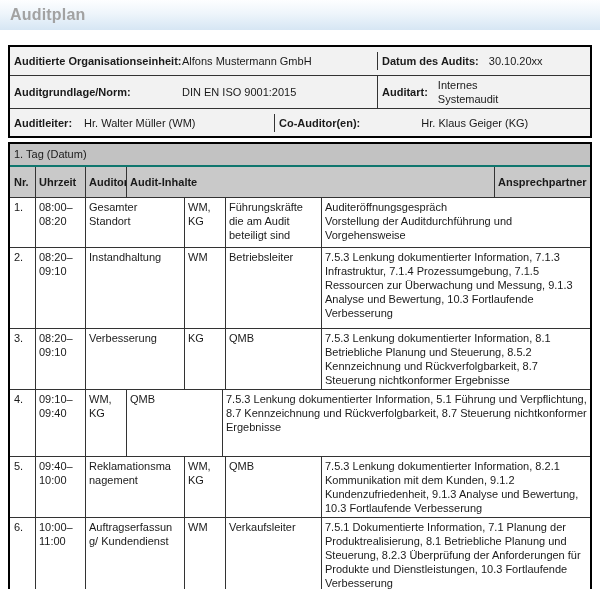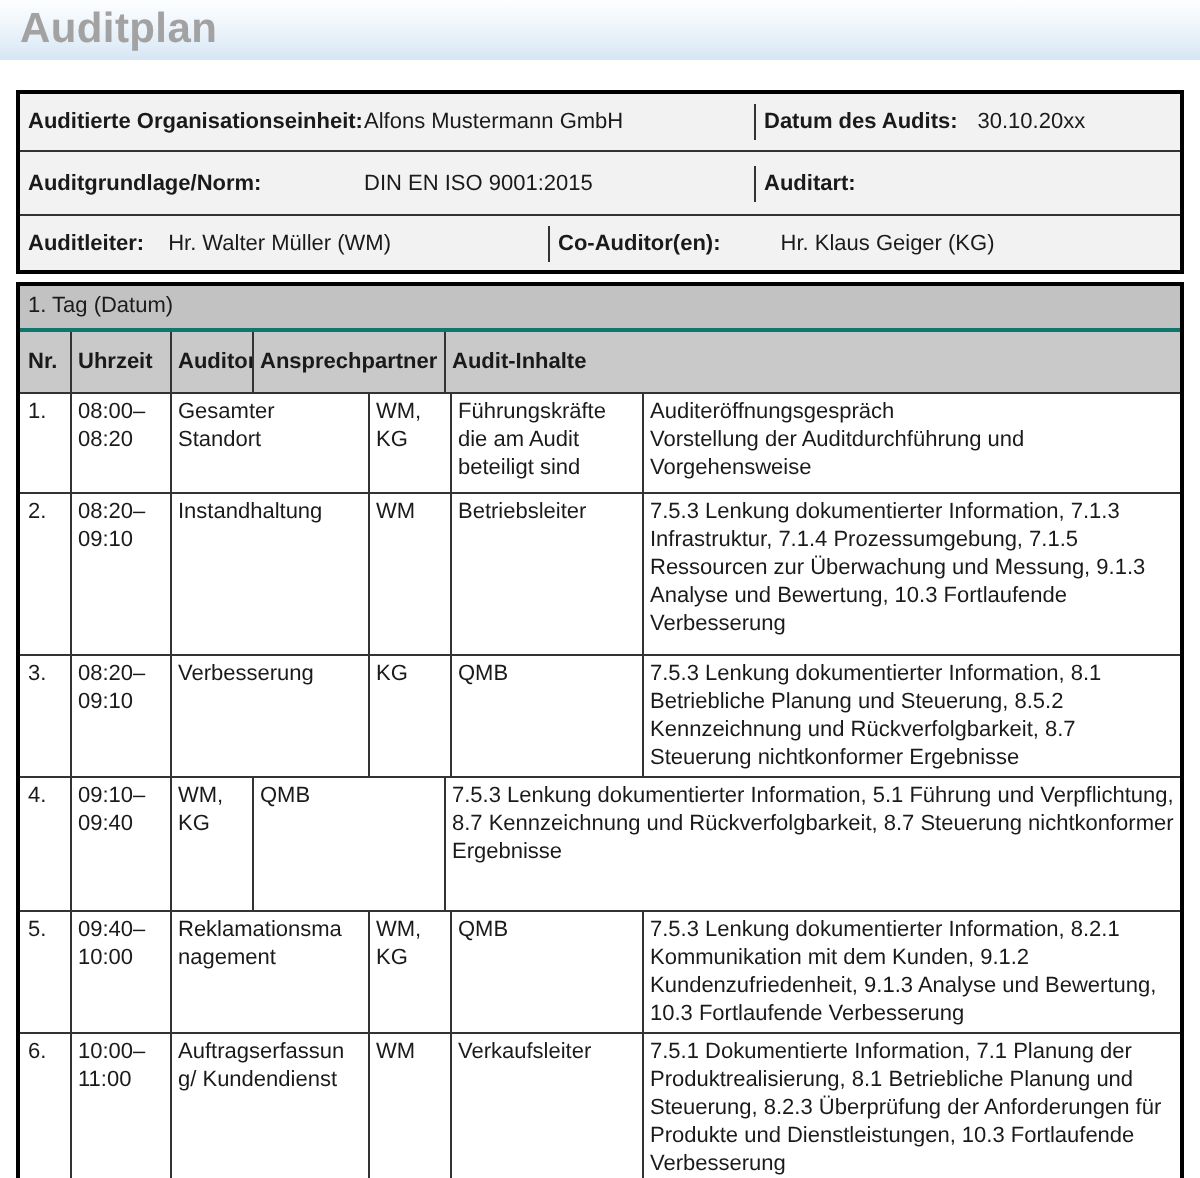--- a/index.html
+++ b/index.html
@@ -9,21 +9,21 @@
     font-size:11px;color:#1a1a1a;line-height:14px;
     -webkit-font-smoothing:antialiased;
   }
   
   .titlebar{
     height:30px;width:600px;
     background:linear-gradient(180deg,#fdfeff 0%,#eef5fb 45%,#d6e6f4 100%);
     display:flex;align-items:center;
   }
   .titlebar .title{
-    font-size:21px;font-weight:bold;color:var(--title_text,#a2a2a2);
+    font-size:16px;font-weight:bold;color:var(--title_text,#a2a2a2);
     padding-left:10px;letter-spacing:.2px;
   }
   
   .info-table{
     margin:15px 8px 4px 8px;width:584px;box-sizing:border-box;
     border:2px solid #000;background:var(--info_bg,#f2f2f2);
   }
   .info-row{display:flex;align-items:center;}
   .info-row + .info-row{border-top:1px solid #333;}
   .info-row.r1{min-height:28px;}
@@ -33,21 +33,21 @@
   .info-cell + .info-cell{border-left:1px solid #333;}
   .info-label{font-weight:bold;white-space:nowrap;}
   .info-value{white-space:pre-line;}
   
   .r1 .left,.r2 .left{width:367px;flex:none;}
   .r1 .right,.r2 .right{flex:1;}
   .r1 .left .info-label,.r2 .left .info-label{width:168px;flex:none;}
   .r1 .right .info-label,.r2 .right .info-label{margin-right:10px;}
   
   .r3 .left{width:264px;flex:none;}
-  .r3 .right{flex:1;}
+  .r3 .right{flex:1;gap:31px;}
   .r3 .left .info-label{margin-right:12px;}
   .r3 .right .info-label{margin-right:30px;}
   
   .sched{
     margin:0 8px;width:584px;box-sizing:border-box;
     border:2px solid #000;background:#fff;
   }
   .section-bar{
     background:var(--section_bar,#c2c2c2);
     font-weight:normal;padding:3px 4px 4px 4px;min-height:14px;
@@ -87,20 +87,22 @@
       <span class="info-value">30.10.20xx</span>
     </div>
   </div>
   <div class="info-row r2">
     <div class="info-cell left">
       <span class="info-label">Auditgrundlage/Norm:</span>
       <span class="info-value">DIN EN ISO 9001:2015</span>
     </div>
     <div class="info-cell right">
       <span class="info-label">Auditart:</span>
+      <span class="info-value">Internes
+Systemaudit</span>
     </div>
   </div>
   <div class="info-row r3">
     <div class="info-cell left">
       <span class="info-label">Auditleiter:</span>
       <span class="info-value">Hr. Walter Müller (WM)</span>
     </div>
     <div class="info-cell right">
       <span class="info-label">Co-Auditor(en):</span>
       <span class="info-value">Hr. Klaus Geiger (KG)</span>
@@ -108,22 +110,22 @@
   </div>
 </div>
 
 <div class="sched">
   <div class="section-bar">1. Tag (Datum)</div>
 
   <div class="trow head">
     <div class="tcell c0">Nr.</div>
     <div class="tcell c1">Uhrzeit</div>
     <div class="tcell c3">Auditor</div>
+    <div class="tcell c5">Audit-Inhalte</div>
     <div class="tcell c4">Ansprechpartner</div>
-    <div class="tcell c5">Audit-Inhalte</div>
   </div>
 
   <div class="trow drow h49">
     <div class="tcell c0">1.</div>
     <div class="tcell c1">08:00–
 08:20</div>
     <div class="tcell c2">Gesamter Standort</div>
     <div class="tcell c3">WM, KG</div>
     <div class="tcell c4">Führungskräfte die am Audit beteiligt sind</div>
     <div class="tcell c5">Auditeröffnungsgespräch

